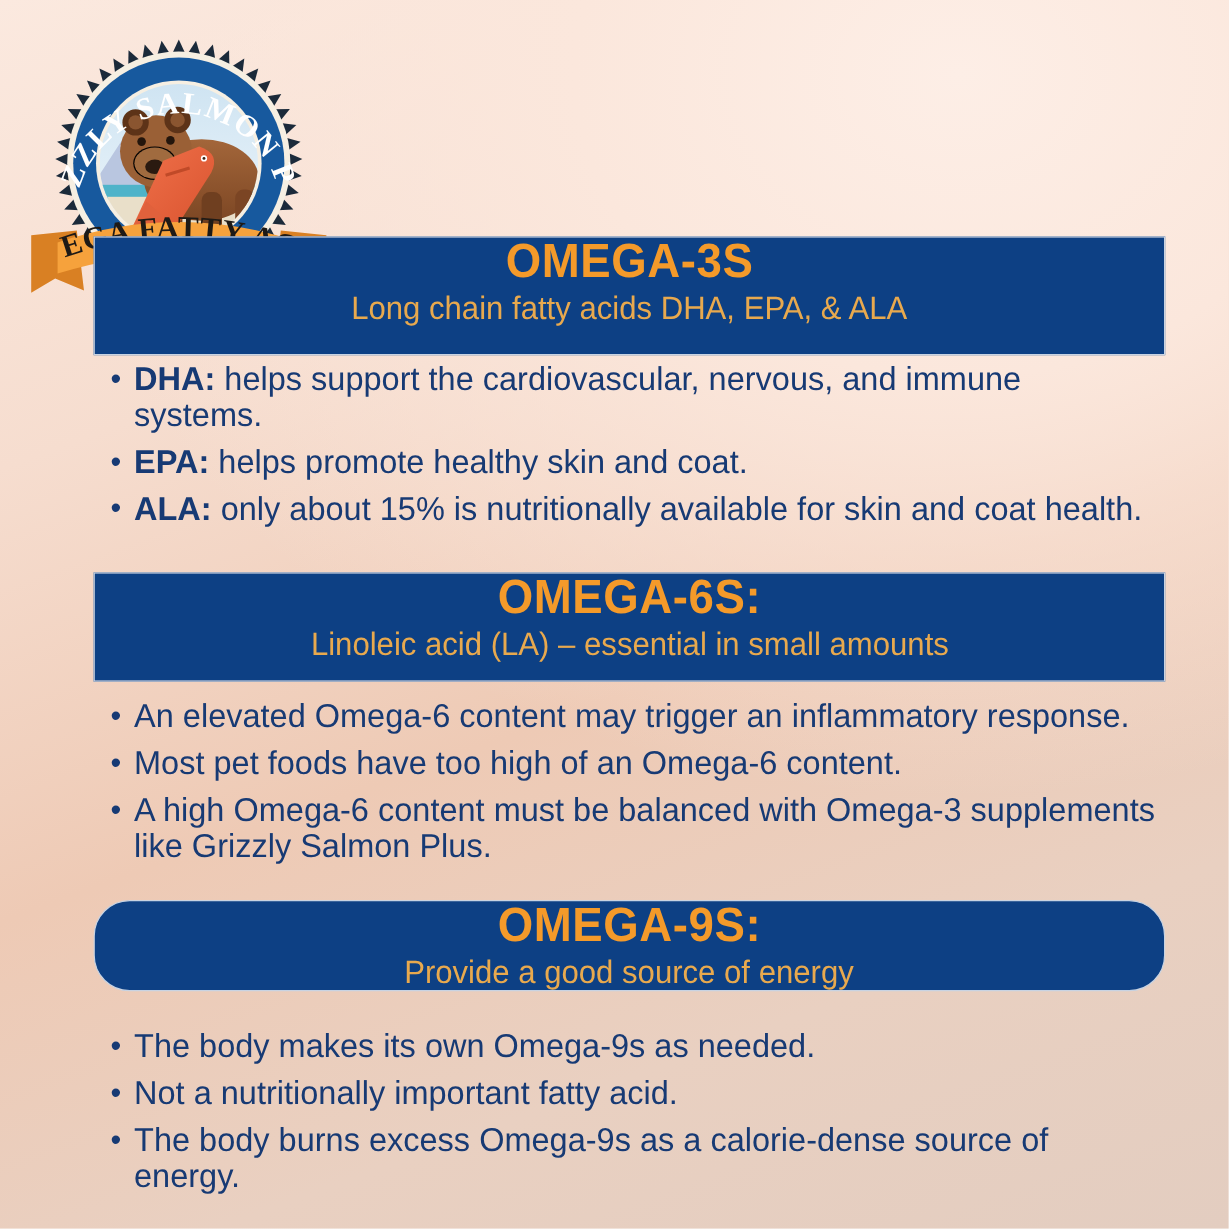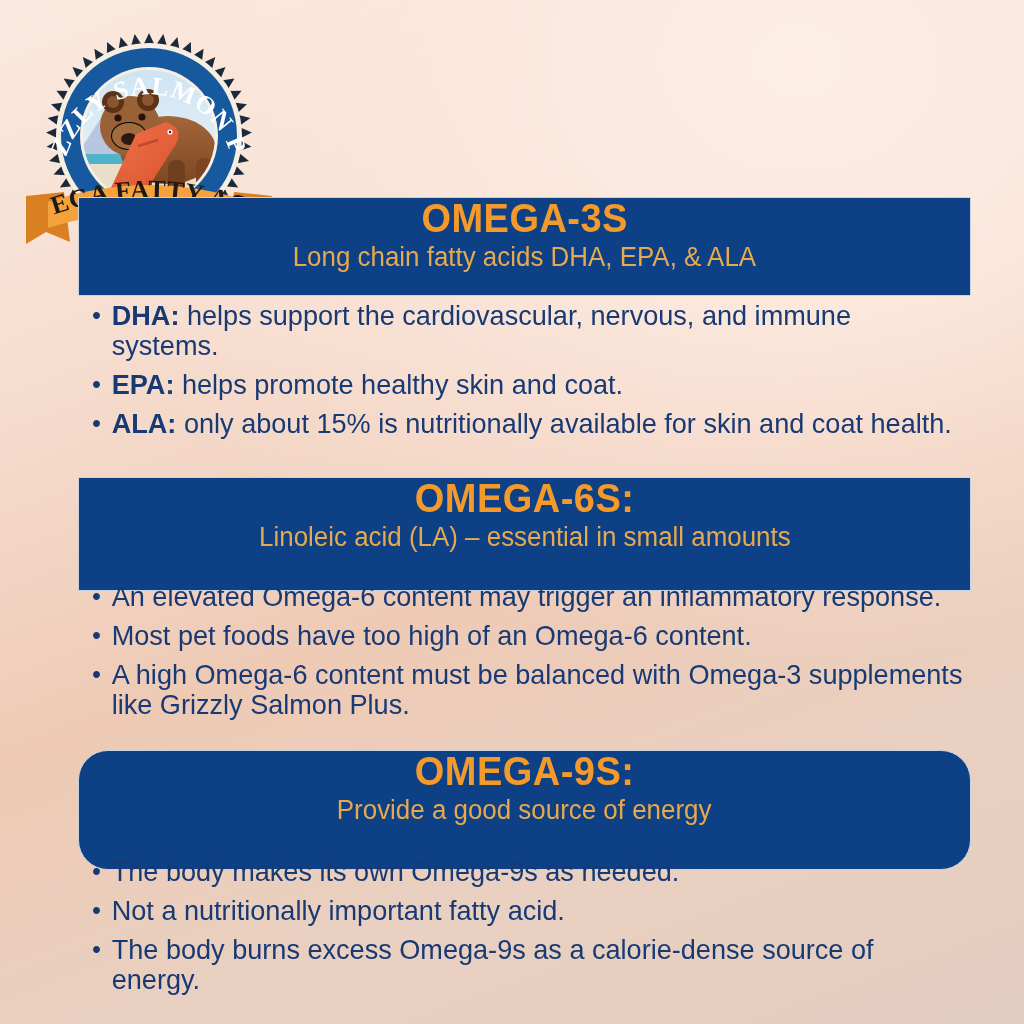--- a/index.html
+++ b/index.html
@@ -61,22 +61,22 @@
   }
   .band-sub {
     font-size:27px;
     color:#e8a94e;
     line-height:1.08;
     margin-top:5px;
     transform:scaleX(0.96);
   }
 
   #band-omega3 { top:197px; height:99px; }
-  #band-omega6 { top:477px; height:114px; }
-  #band-omega9 { top:750px; height:120px;border-radius:30px; }
+  #band-omega6 { top:477px; height:91px; }
+  #band-omega9 { top:750px; height:76px;border-radius:30px; }
 
   
   .bullets {
     position:absolute; left:92px; width:885px;
     color:#173a74;
   }
   #bullets-omega3 { top:301px; }
   #bullets-omega6 { top:582px; }
   #bullets-omega9 { top:857px; }
 

